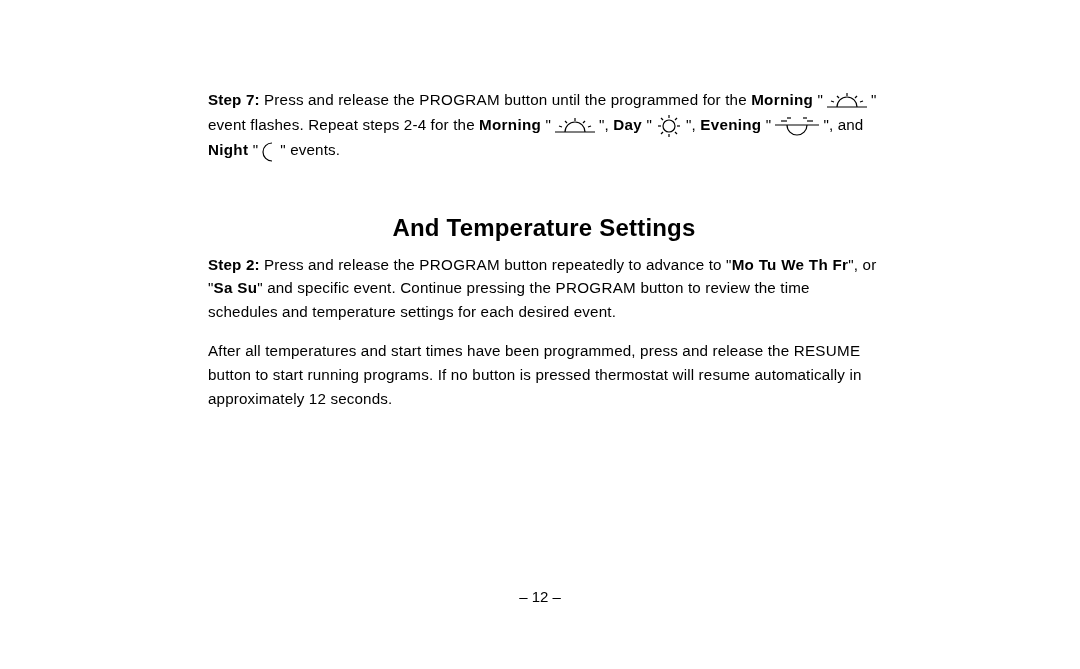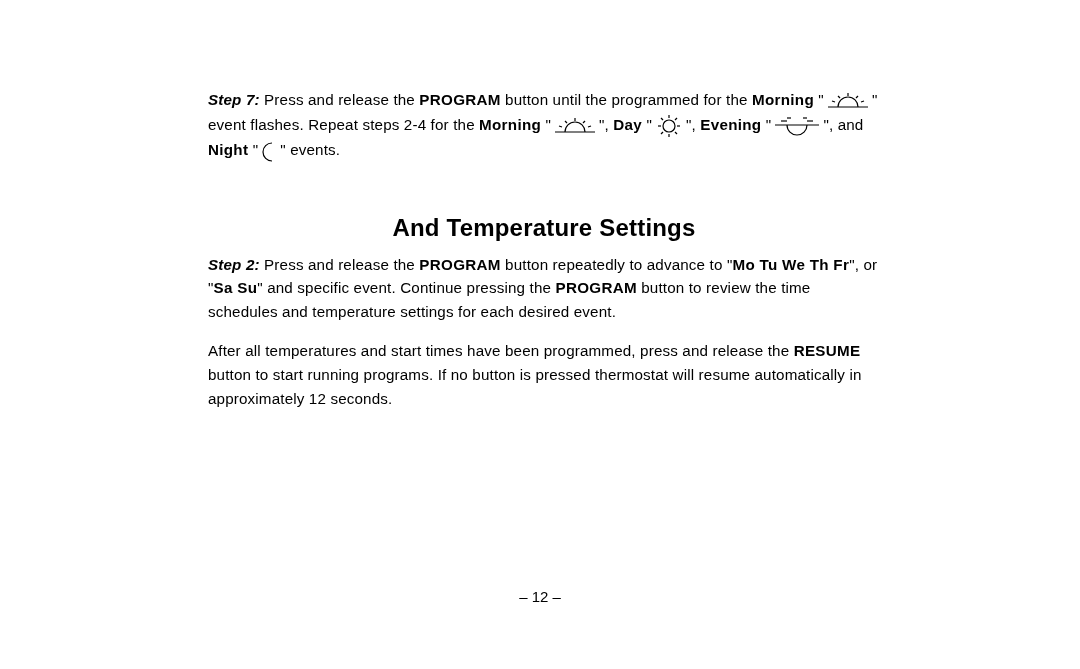--- a/index.html
+++ b/index.html
@@ -14,24 +14,23 @@
     }
     .content { width: 100%; }
     p {
       font-size: 15.2px;
       line-height: 1.55;
       letter-spacing: 0.15px;
       margin-bottom: 6px;
     }
     .step-label {
       font-weight: bold;
-      font-style: italic;
     }
     .bold { font-weight: bold; letter-spacing: 0.3px; }
-    .bold-tight { font-weight: bold; letter-spacing: 0.3px; }
+    .bold-tight { font-weight: normal; letter-spacing: 0.3px; }
     h2 {
       font-size: 24px;
       font-weight: bold;
       text-align: center;
       line-height: 1.2;
       margin-top: 22px;
       margin-bottom: 10px;
       letter-spacing: 0.2px;
     }
     h2.second { margin-top: 28px; }

